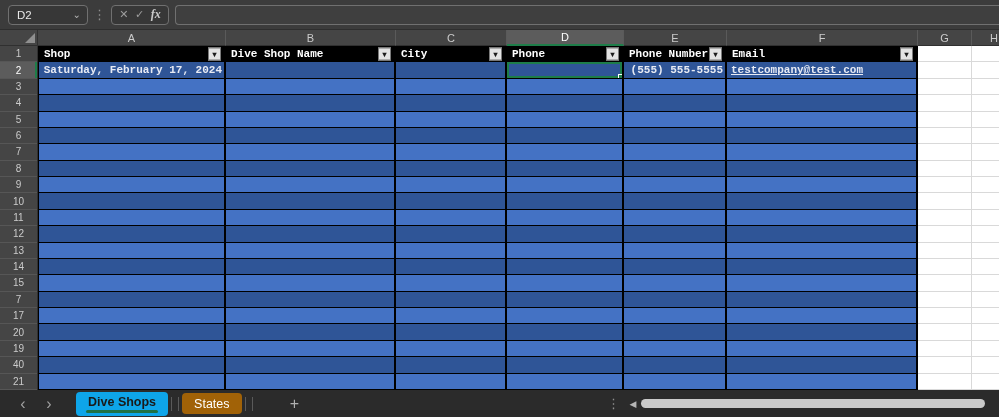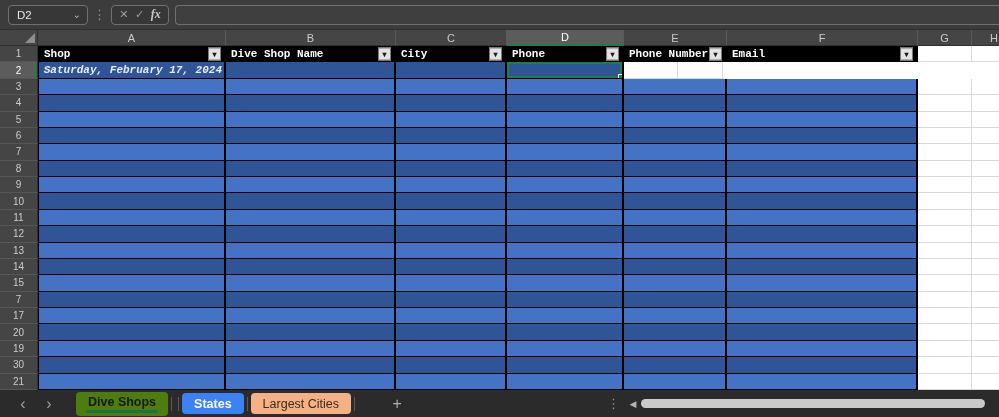--- a/index.html
+++ b/index.html
@@ -54,21 +54,21 @@
   .cellgrid { flex:1; display:flex; flex-direction:column; overflow:hidden;
               background:#ffffff; }
   .grid-row { flex:1; display:flex; }
   .cell { flex:none; position:relative; display:flex; align-items:center;
           overflow:hidden; font-family:"Liberation Mono", monospace; font-size:11px; }
   .cell.blank { background:#ffffff; border-right:1px solid #d9d9d9;
                 border-bottom:1px solid #d9d9d9; }
   .cell.th { background:#000000; color:#ffffff; font-weight:bold;
              padding-left:5px; border-right:2px solid #000; }
   .cell.band-dark  { background:var(--band-dark);  border-bottom:1px solid #000;
-                     border-right:2px solid #000; color:#e8ebf4;font-style:italic; }
+                     border-right:2px solid #000; color:#e8ebf4; }
   .cell.band-light { background:var(--band-light); border-bottom:1px solid #000;
                      border-right:2px solid #000; color:#e8ebf4; }
   .cell.first-col { border-left:1px solid #000; }
   .cell .cellval { width:100%; padding:0 4px; white-space:nowrap; font-weight:bold; }
   .cell .cellval.align-right { text-align:right; padding-right:2px; }
   .cell .cellval.link { text-decoration:underline; cursor:pointer; }
   .filter-btn { position:absolute; right:3px; top:50%; transform:translateY(-50%);
                 width:13px; height:13px; background:#e3e3e3; border:1px solid #7a7a7a;
                 display:flex; align-items:center; justify-content:center;
                 font-size:8px; color:#1a1a1a; font-family:"Liberation Sans",sans-serif;
@@ -144,21 +144,21 @@
           <div class="row-header">10</div>
           <div class="row-header">11</div>
           <div class="row-header">12</div>
           <div class="row-header">13</div>
           <div class="row-header">14</div>
           <div class="row-header">15</div>
           <div class="row-header">7</div>
           <div class="row-header">17</div>
           <div class="row-header">20</div>
           <div class="row-header">19</div>
-          <div class="row-header">30</div>
+          <div class="row-header">40</div>
           <div class="row-header">21</div>
         </div>
       <div class="cellgrid">
           <div class="grid-row">
             <div class="first-col cell th" style="width: 188px;">
               <span>Shop</span>
               <span class="filter-btn">▾</span>
             </div>
             <div class=" cell th" style="width: 170px;">
               <span>Dive Shop Name</span>
@@ -184,20 +184,26 @@
             <div class=" cell blank" style="width: 45px;"></div>
           </div>
           <div class="grid-row">
             <div class="first-col cell band-dark" style="width: 188px;">
               <span class="cellval align-right">Saturday, February 17, 2024</span>
             </div>
             <div class=" cell band-dark" style="width: 170px;"></div>
             <div class=" cell band-dark" style="width: 111px;"></div>
             <div class="cell band-dark selected-cell" style="width: 117px;">
               <span class="fill-handle"></span>
+            </div>
+            <div class=" cell band-dark" style="width: 103px;">
+              <span class="cellval align-right">(555) 555-5555</span>
+            </div>
+            <div class=" cell band-dark" style="width: 191px;">
+              <span class="cellval link">testcompany@test.com</span>
             </div>
             <div class=" cell blank" style="width: 54px;"></div>
             <div class=" cell blank" style="width: 45px;"></div>
           </div>
           <div class="grid-row">
             <div class="first-col cell band-light" style="width: 188px;"></div>
             <div class=" cell band-light" style="width: 170px;"></div>
             <div class=" cell band-light" style="width: 111px;"></div>
             <div class=" cell band-light" style="width: 117px;"></div>
             <div class=" cell band-light" style="width: 103px;"></div>
@@ -386,26 +392,25 @@
             <div class=" cell blank" style="width: 45px;"></div>
           </div>
         </div>
     </div>
   </div>
 
   <div class="tabbar">
     <span class="nav-chev" style="margin-left:10px;">‹</span>
     <span class="nav-chev">›</span>
     <div class="tabs">
-        <div class="sheet-tab active" style="background: #4d7c0f; color: rgb(26, 26, 26);">Dive Shops<span class="tab-underline" style="background: rgb(30, 113, 69);"></span></div>
+        <div class="sheet-tab active" style="background: #0ea5e9; color: rgb(26, 26, 26);">Dive Shops<span class="tab-underline" style="background: rgb(30, 113, 69);"></span></div>
         <div class="tab-sep"></div>
         <div class="tab-sep"></div>
-        <div class="sheet-tab" style="background: #3b82f6; color: rgb(255, 255, 255); font-weight: bold;">States</div>
+        <div class="sheet-tab" style="background: #a16207; color: rgb(255, 255, 255);">States</div>
         <div class="tab-sep"></div>
-        <div class="sheet-tab" style="background: rgb(244, 177, 131); color: rgb(59, 42, 29);">Largest Cities</div>
         <div class="tab-sep"></div>
       </div>
     <span class="add-sheet">+</span>
     <div class="spacer"></div>
     <span class="vdots">⋮</span>
     <div class="h-scrollbar">
       <span class="sb-arrow">◀</span>
       <div class="sb-thumb"></div>
     </div>
   </div>

